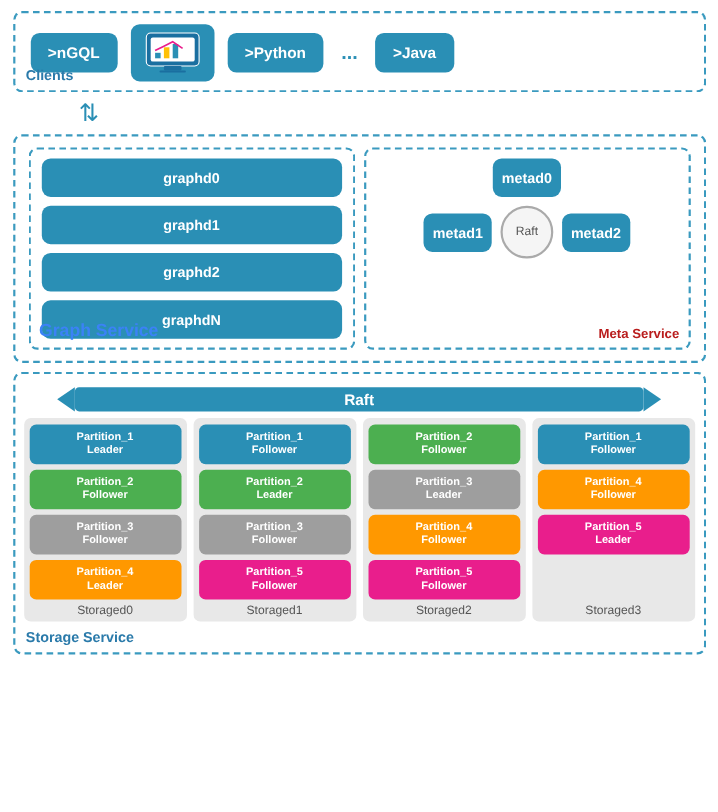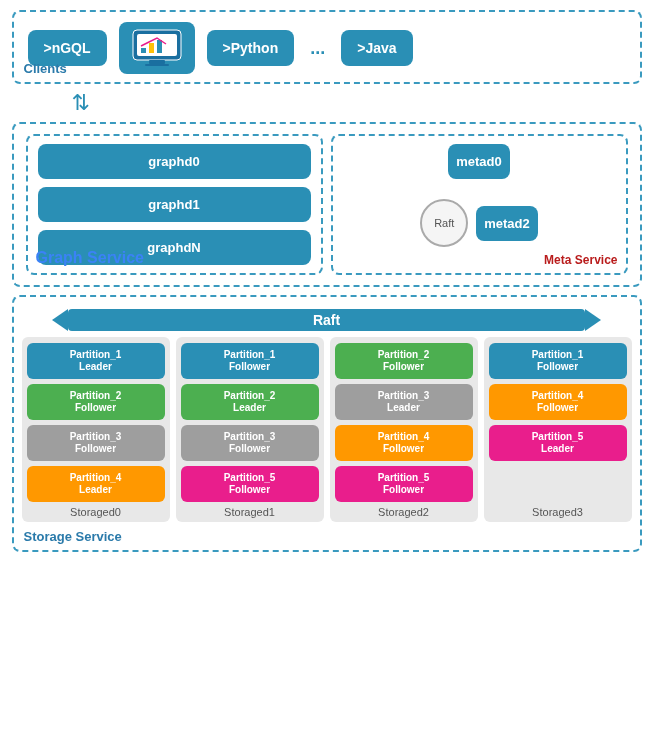--- a/index.html
+++ b/index.html
@@ -148,21 +148,21 @@
       position: absolute;
       bottom: 6px;
       right: 8px;
       font-weight: bold;
       font-size: 12px;
       color: #b91c1c;
     }
     .meta-grid {
       display: flex;
       flex-direction: column;
-      gap: 20px;
+      gap: 8px;
     }
     .meta-row {
       display: flex;
       align-items: center;
       gap: 8px;
       justify-content: center;
     }
     .raft-circle {
       width: 48px;
       height: 48px;
@@ -307,31 +307,33 @@
     </div>
   </div>
 
   <div class="core-section">
     <div class="core-inner">
 
       <div class="graph-service">
         <div class="graph-grid">
           <div class="service-box">graphd0</div>
           <div class="service-box">graphd1</div>
+          <div class="service-box">graphd2</div>
           <div class="service-box">graphdN</div>
         </div>
         <div class="section-label">Graph Service</div>
       </div>
 
       <div class="meta-service">
         <div class="meta-grid">
           <div class="meta-row">
             <div class="service-box">metad0</div>
           </div>
           <div class="meta-row">
+            <div class="service-box">metad1</div>
             <div class="raft-circle">Raft</div>
             <div class="service-box">metad2</div>
           </div>
         </div>
         <div class="section-label">Meta Service</div>
       </div>
     </div>
   </div>
 
   <div class="storage-section">

